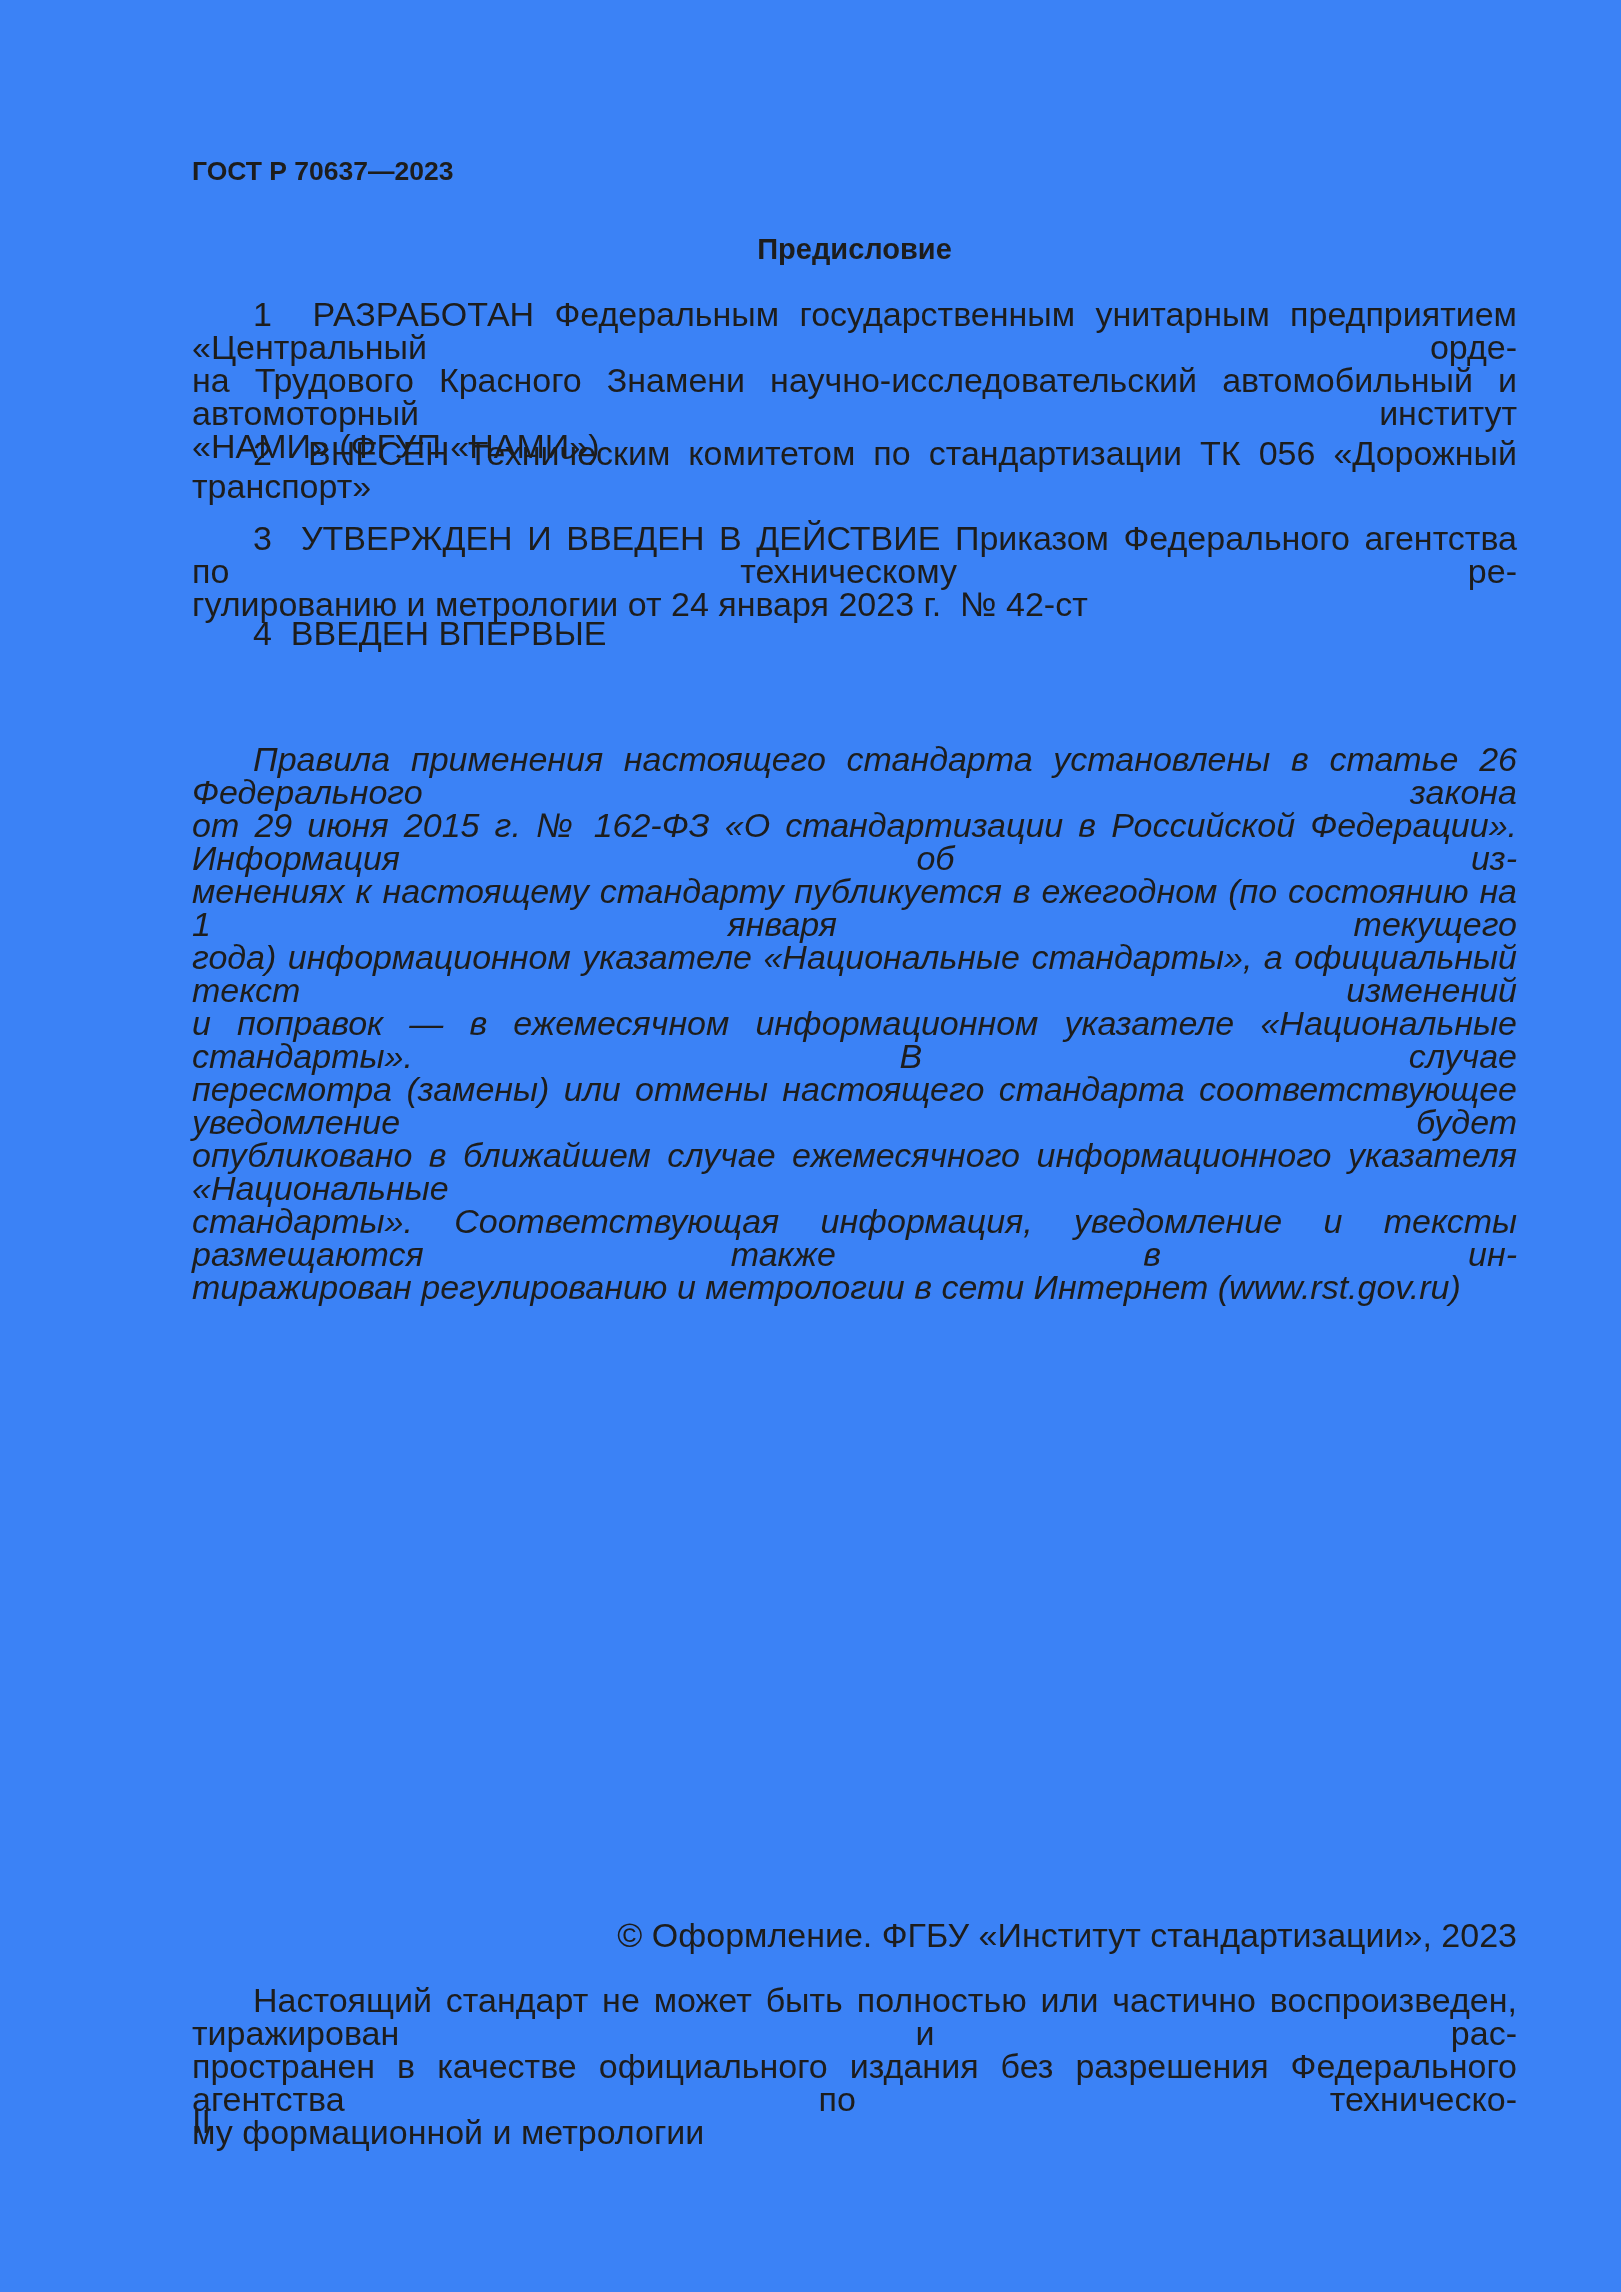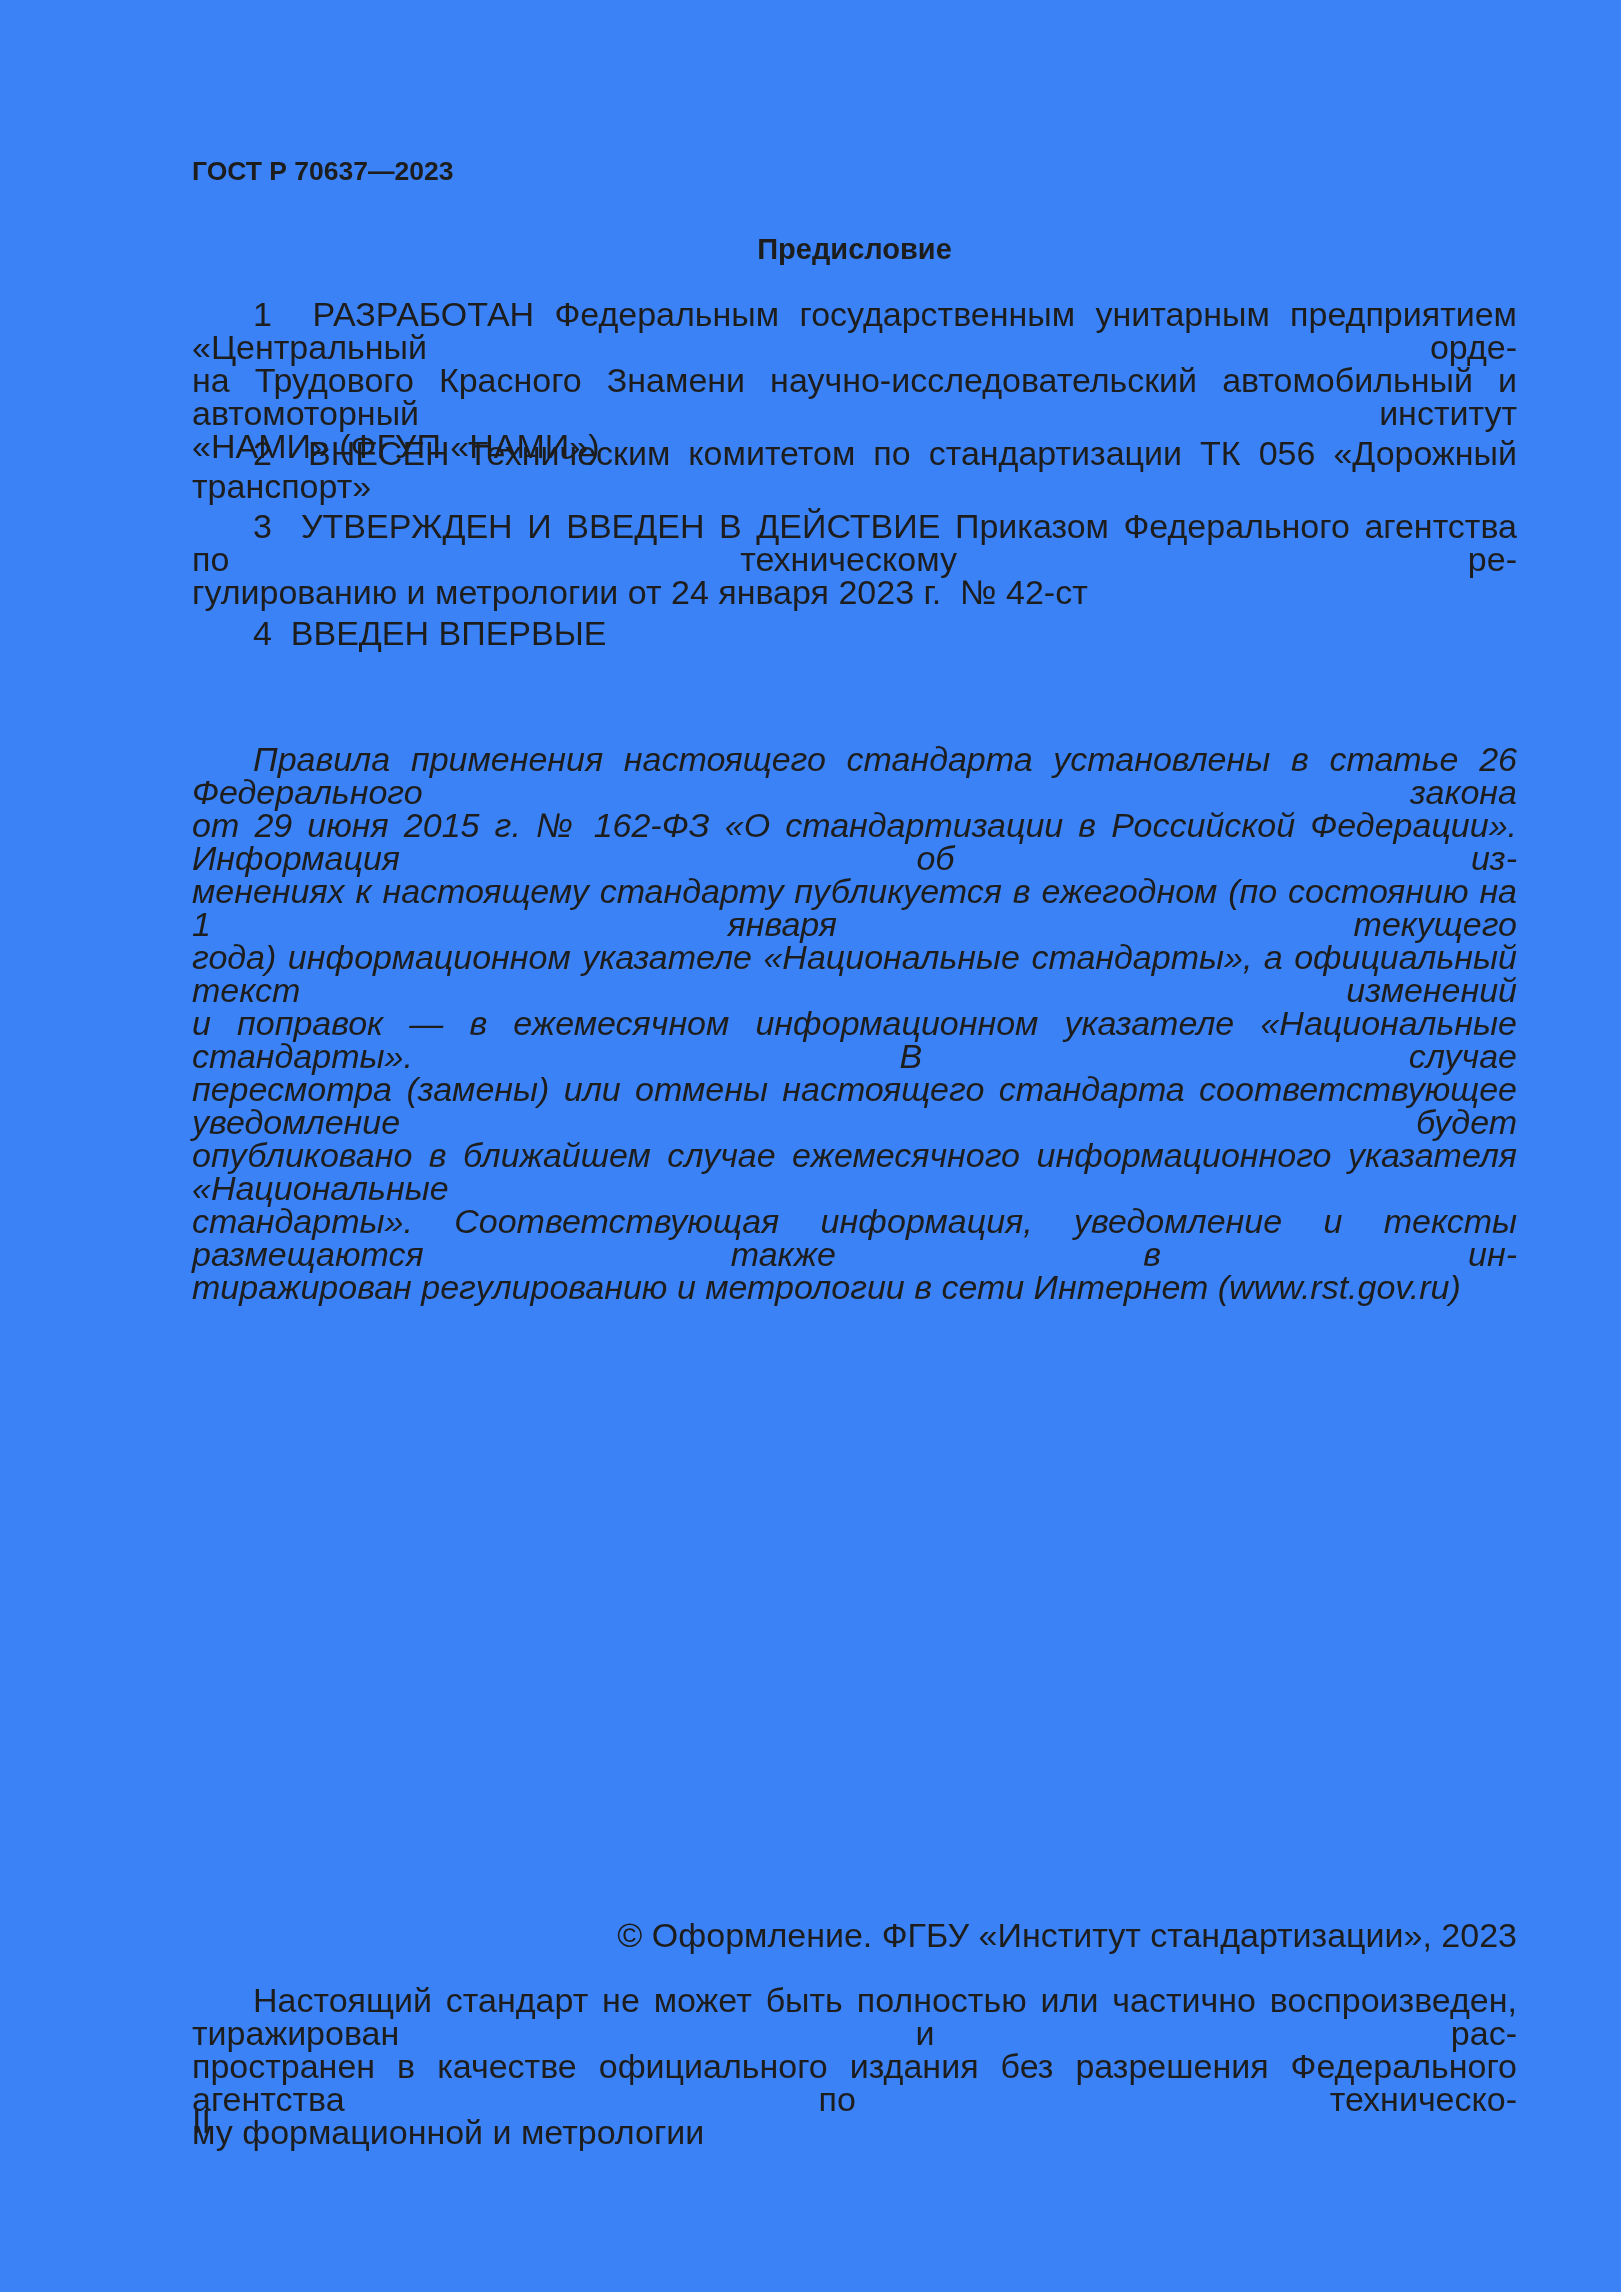--- a/index.html
+++ b/index.html
@@ -26,21 +26,21 @@
     font-size: 26.5px;
   }
   .section-title {
     top: 233px;
     text-align: center;
     font-weight: bold;
     font-size: 29px;
   }
   .clause-1 { top: 298px; }
   .clause-2 { top: 437px; }
-  .clause-3 { top: 510px; }
+  .clause-3 { top: 522px; }
   .clause-4 { top: 617px; }
   .app-note  { top: 743px; font-style: italic; }
   .copyright { top: 1919px; text-align: right; }
   .repro     { top: 1984px; }
   .page-num  { top: 2105px; }
 
   .para .line {
     text-align: justify;
     text-align-last: justify;
     text-justify: inter-word;

